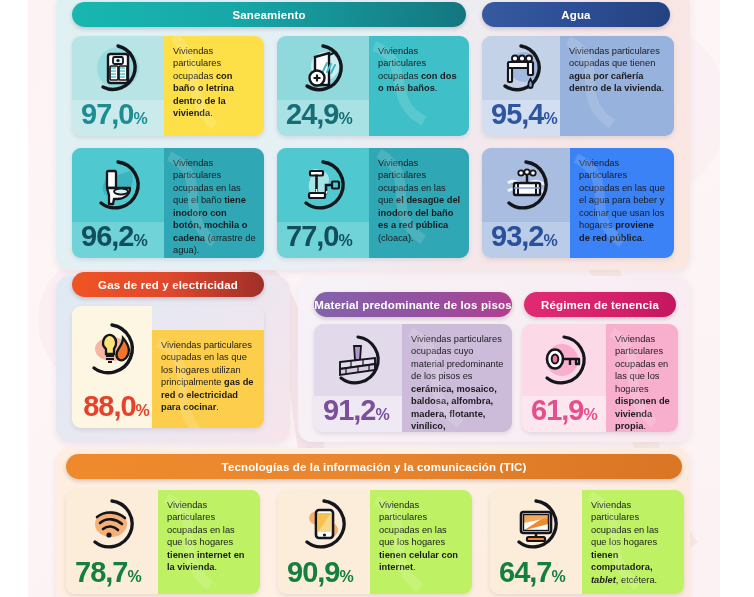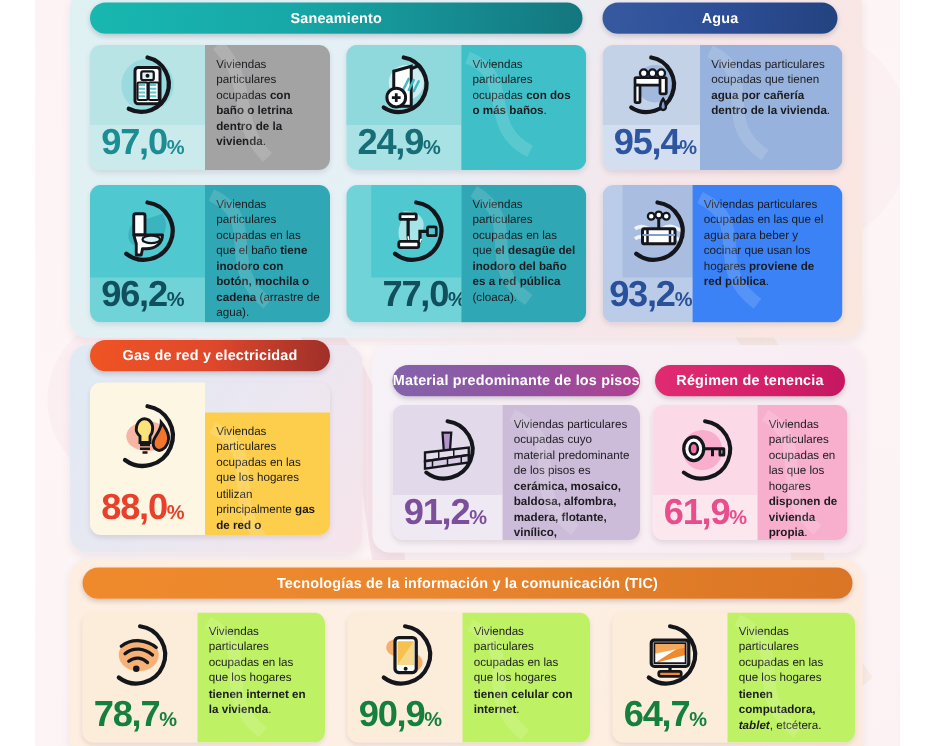--- a/index.html
+++ b/index.html
@@ -113,21 +113,21 @@
     line-height: 1.34;
     color: #1b1b1f;
     position: relative;
   }
   .card-right b { font-weight: bold; }
   .card-right i { font-style: italic; }
 
   
   .t-lightbg { background: #b9e4e6; }
   .t-lightbg-b { background: #cbeaec; }
-  .t-textbg { background: #a3a3a3; }
+  .t-textbg { background: #fde047; }
   .t-val { color: #1b8d93; }
 
   .t2-lightbg { background: #8fd9dc; }
   .t2-lightbg-b { background: #a8e2e4; }
   .t2-textbg { background: #3fc0c8; }
   .t2-val { color: #176d75; }
 
   .t3-lightbg { background: #4fc8cf; }
   .t3-lightbg-b { background: #6fd3d8; }
   .t3-textbg { background: #2fa7b4; }
@@ -293,21 +293,21 @@
     </div>
     <div class="card-right t3-textbg">
       <div class="deco-swirl"><svg width="100" height="110" viewBox="0 0 100 110">
             <path d="M5 8 C48 28 10 62 50 95" stroke="#ffffff" stroke-width="10" fill="none"></path>
           </svg></div>
       <span>Viviendas particulares ocupadas en las que el baño <b>tiene inodoro con botón, mochila o cadena</b> (arrastre de agua).</span>
     </div>
   </div>
 
   <div class="card" style="left:277px; top:148px; width:192px; height:110px;">
-    <div class="card-left t3-lightbg-b" style="width:92px;padding-left:20px;">
+    <div class="card-left t3-lightbg-b" style="width:92px;">
       <div class="icon-wrap t3-lightbg" style="height:70px;">
         <svg width="56" height="56" viewBox="0 0 56 56">
           <path d="M18 12 C34 12 38 22 30 34 C24 44 12 40 14 26 Z" fill="#ffffff" opacity=".5"></path>
           <path d="M28 5 A23 23 0 1 1 11 46" fill="none" stroke="#14161c" stroke-width="3.4" stroke-linecap="round"></path>
           <rect x="15" y="14" width="13" height="4.5" rx="1" fill="#ffffff" stroke="#14161c" stroke-width="2.2"></rect>
           <path d="M21.5 18.5 L21.5 32 C21.5 39 28 41 31 36 L31 28 L40 28" fill="none" stroke="#14161c" stroke-width="2.6" stroke-linecap="round"></path>
           <path d="M21.5 32 C21.5 40 31 41 32 34" fill="none" stroke="#ffffff" stroke-width="1.4"></path>
           <rect x="37" y="24.5" width="7" height="7" rx="1" fill="#4ccad2" stroke="#14161c" stroke-width="2.2"></rect>
           <rect x="14" y="36" width="16" height="5" rx="1.5" fill="#ffffff" stroke="#14161c" stroke-width="2.2"></rect>
         </svg>
@@ -318,21 +318,21 @@
     </div>
     <div class="card-right t3-textbg">
       <div class="deco-swirl"><svg width="100" height="110" viewBox="0 0 100 110">
             <path d="M10 5 C52 30 12 62 54 92" stroke="#ffffff" stroke-width="10" fill="none"></path>
           </svg></div>
       <span>Viviendas particulares ocupadas en las que <b>el desagüe del inodoro del baño es a red pública</b> (cloaca).</span>
     </div>
   </div>
 
   <div class="card" style="left:482px; top:148px; width:192px; height:110px;">
-    <div class="card-left b2-lightbg-b" style="width:72px;align-items:flex-end;">
+    <div class="card-left b2-lightbg-b" style="width:88px;">
       <div class="icon-wrap b2-lightbg" style="height:70px;">
         <svg width="56" height="56" viewBox="0 0 56 56">
           <path d="M10 26 C18 20 24 32 32 26 C40 20 46 30 48 26" fill="none" stroke="#ffffff" stroke-width="3" opacity=".8"></path>
           <path d="M10 34 C18 28 24 40 32 34 C40 28 46 38 48 34" fill="none" stroke="#ffffff" stroke-width="3" opacity=".8"></path>
           <path d="M28 5 A23 23 0 1 1 11 46" fill="none" stroke="#14161c" stroke-width="3.4" stroke-linecap="round"></path>
           <circle cx="23" cy="16" r="2.7" fill="#ffffff" stroke="#14161c" stroke-width="1.8"></circle>
           <circle cx="29" cy="15" r="2.7" fill="#ffffff" stroke="#14161c" stroke-width="1.8"></circle>
           <circle cx="35" cy="16" r="2.7" fill="#ffffff" stroke="#14161c" stroke-width="1.8"></circle>
           <line x1="29" y1="18" x2="29" y2="26" stroke="#14161c" stroke-width="2.4"></line>
           <rect x="16" y="26" width="26" height="12" rx="1.5" fill="#ffffff" stroke="#14161c" stroke-width="2.4"></rect>
@@ -350,21 +350,21 @@
             <path d="M6 10 C50 32 10 64 52 95" stroke="#ffffff" stroke-width="10" fill="none"></path>
           </svg></div>
       <span>Viviendas particulares ocupadas en las que el agua para beber y cocinar que usan los hogares <b>proviene de red pública</b>.</span>
     </div>
   </div>
 
   <div class="panel panel-gas"></div>
   <div class="pill pill-gas">Gas de red y electricidad</div>
 
   <div class="card" style="left:72px; top:306px; width:192px; height:122px;">
-    <div class="card-left g-lightbg-b" style="width:92px;">
+    <div class="card-left g-lightbg-b" style="width:80px;align-items:center;">
       <div class="icon-wrap g-lightbg-b" style="height:78px;">
         <svg width="58" height="58" viewBox="0 0 58 58">
           <ellipse cx="29" cy="29" rx="17" ry="12" fill="#f3a08f" opacity=".75"></ellipse>
           <path d="M29 5 A24 24 0 1 1 11 48" fill="none" stroke="#14161c" stroke-width="3.4" stroke-linecap="round"></path>
           <path d="M23 26 C23 19 27 15 31 18" fill="none" stroke="#14161c" stroke-width="0"></path>
           <path d="M20 24 C20 17 25 13 30 16 C34 19 34 25 31 29 L31 34 L23 34 L23 29 C21 27 20 26 20 24 Z" fill="#fbe27a" stroke="#14161c" stroke-width="2.3"></path>
           <line x1="23" y1="36" x2="31" y2="36" stroke="#14161c" stroke-width="2"></line>
           <line x1="23" y1="39" x2="31" y2="39" stroke="#14161c" stroke-width="2"></line>
           <line x1="25" y1="42" x2="29" y2="42" stroke="#14161c" stroke-width="2"></line>
           <path d="M40 18 C46 25 48 32 43 38 C38 43 32 39 34 32 C36 27 40 24 40 18 Z" fill="#f2752c" stroke="#14161c" stroke-width="2.3"></path>

